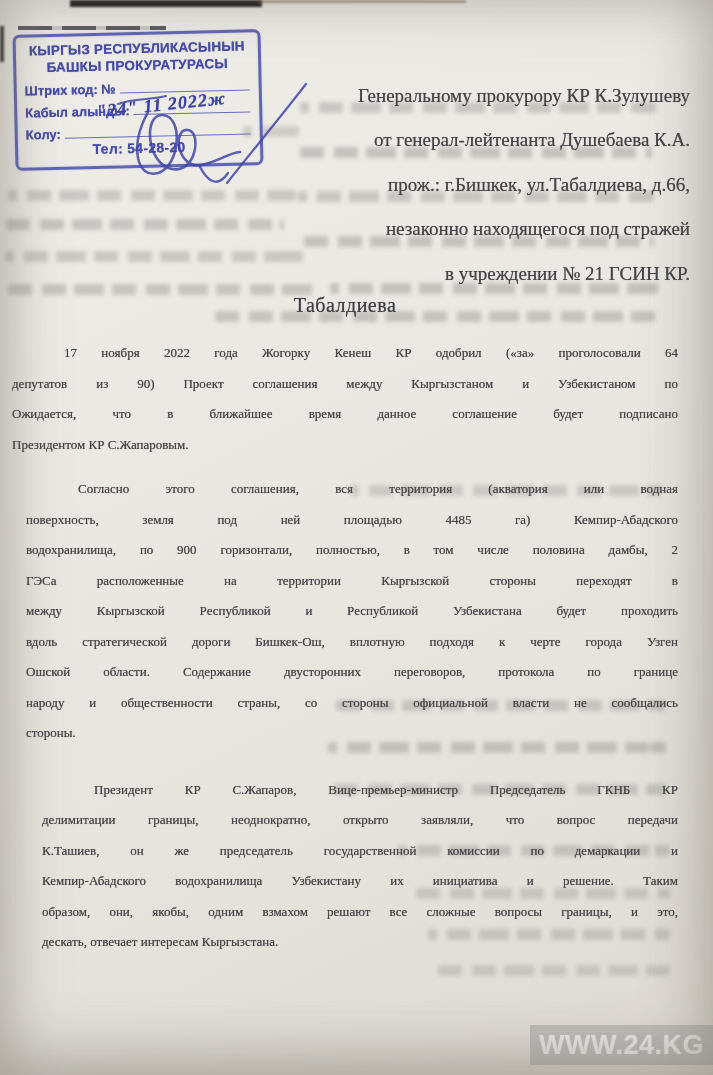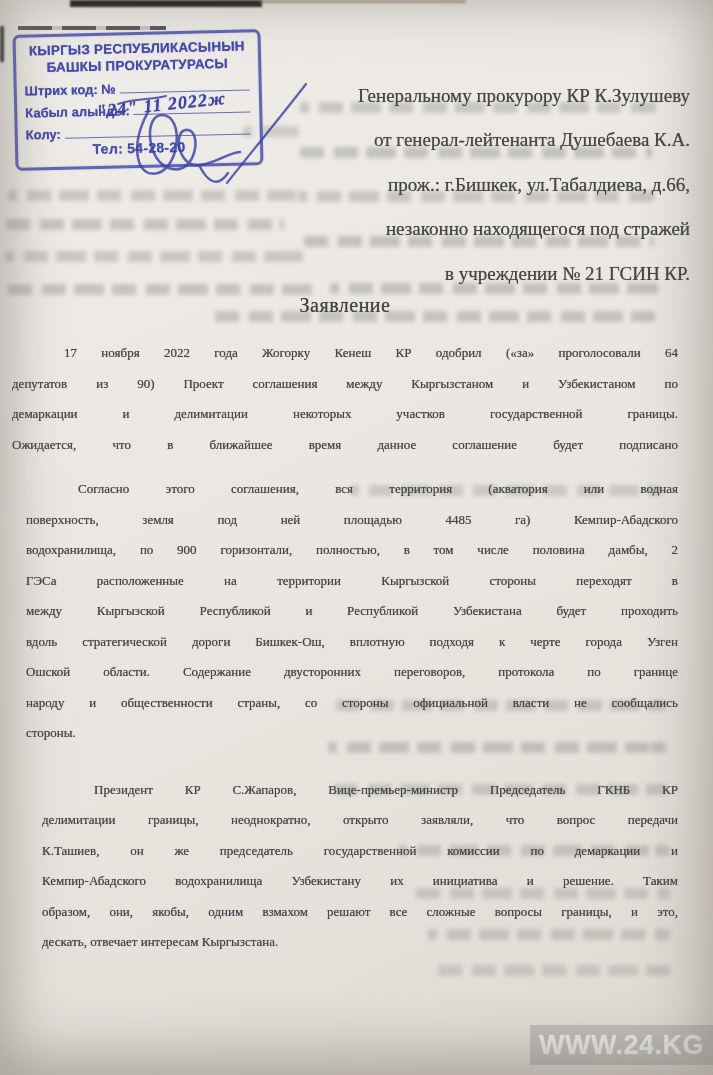--- a/index.html
+++ b/index.html
@@ -135,28 +135,28 @@
   </svg>
 
   <div class="addressee">
       <div class="addr-line">Генеральному прокурору КР К.Зулушеву</div>
       <div class="addr-line">от генерал-лейтенанта Душебаева К.А.</div>
       <div class="addr-line">прож.: г.Бишкек, ул.Табалдиева, д.66,</div>
       <div class="addr-line">незаконно находящегося под стражей</div>
       <div class="addr-line">в учреждении № 21 ГСИН КР.</div>
     </div>
 
-  <div class="title">Заявление</div>
+  <div class="title">Табалдиева</div>
 
   <div class="docbody">
       <div class="para p0">
         <div class="line indent">17 ноября 2022 года Жогорку Кенеш КР одобрил («за» проголосовали 64</div>
         <div class="line">депутатов из 90) Проект соглашения между Кыргызстаном и Узбекистаном по</div>
-        <div class="line">демаркации и делимитации некоторых участков государственной границы.</div>
         <div class="line">Ожидается, что в ближайшее время данное соглашение будет подписано</div>
+        <div class="line last">Президентом КР С.Жапаровым.</div>
       </div>
       <div class="para p1">
         <div class="line indent">Согласно этого соглашения, вся территория (акватория или водная</div>
         <div class="line">поверхность, земля под ней площадью 4485 га) Кемпир-Абадского</div>
         <div class="line">водохранилища, по 900 горизонтали, полностью, в том числе половина дамбы, 2</div>
         <div class="line">ГЭСа расположенные на территории Кыргызской стороны переходят в</div>
         <div class="line">между Кыргызской Республикой и Республикой Узбекистана будет проходить</div>
         <div class="line">вдоль стратегической дороги Бишкек-Ош, вплотную подходя к черте города Узген</div>
         <div class="line">Ошской области. Содержание двусторонних переговоров, протокола по границе</div>
         <div class="line">народу и общественности страны, со стороны официальной власти не сообщались</div>

